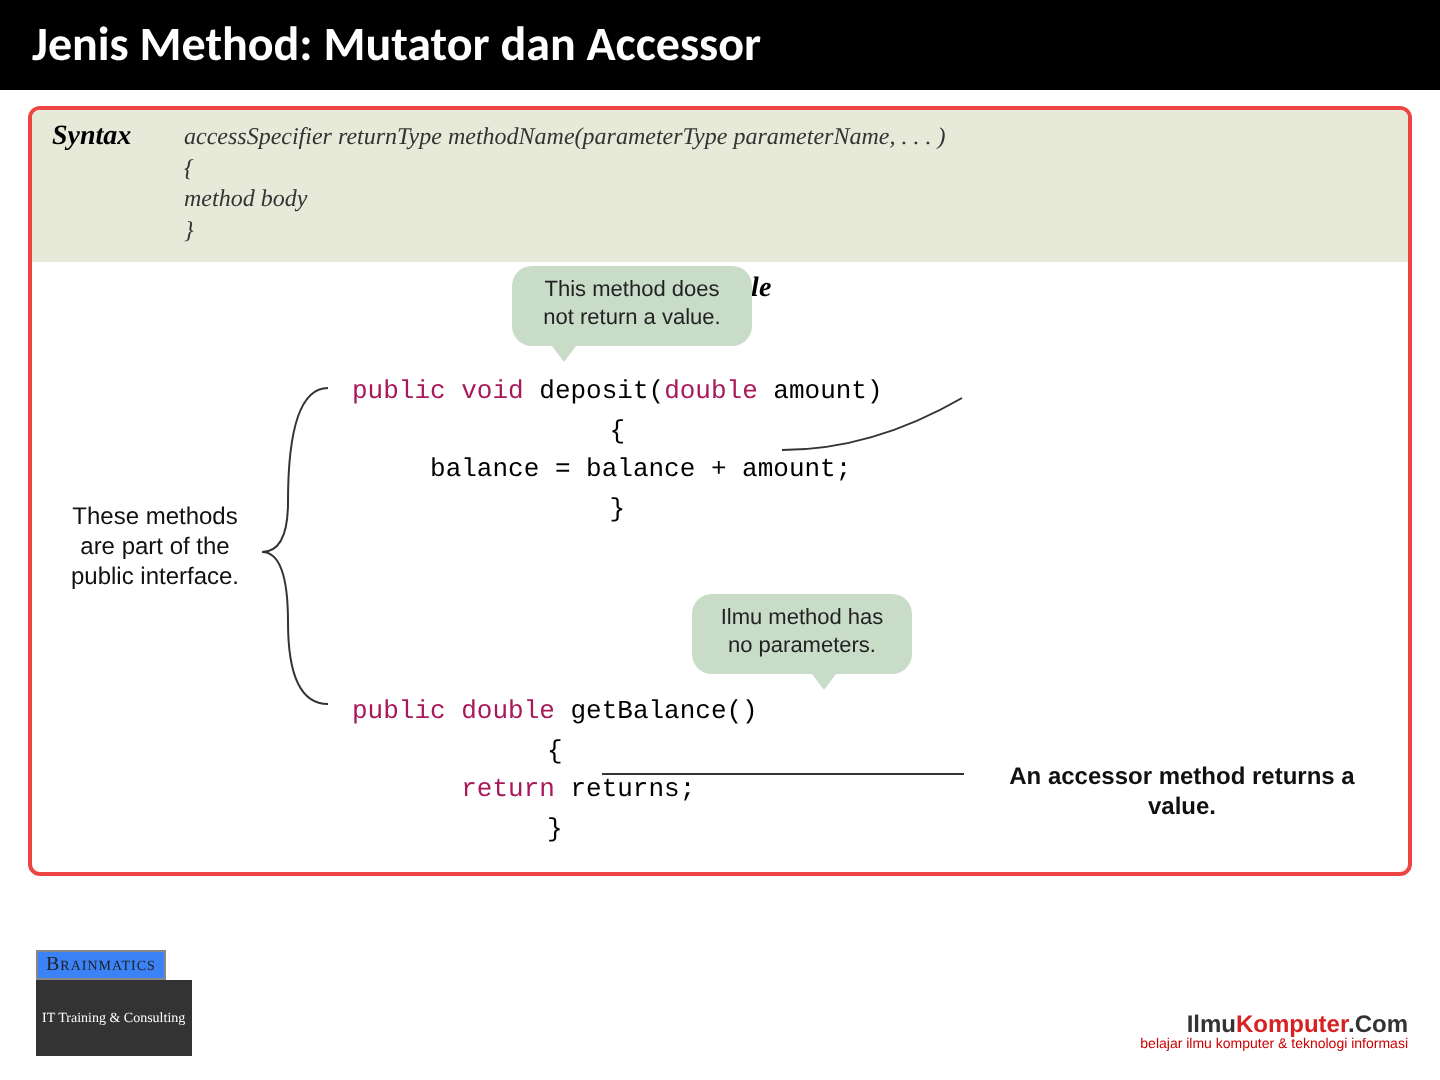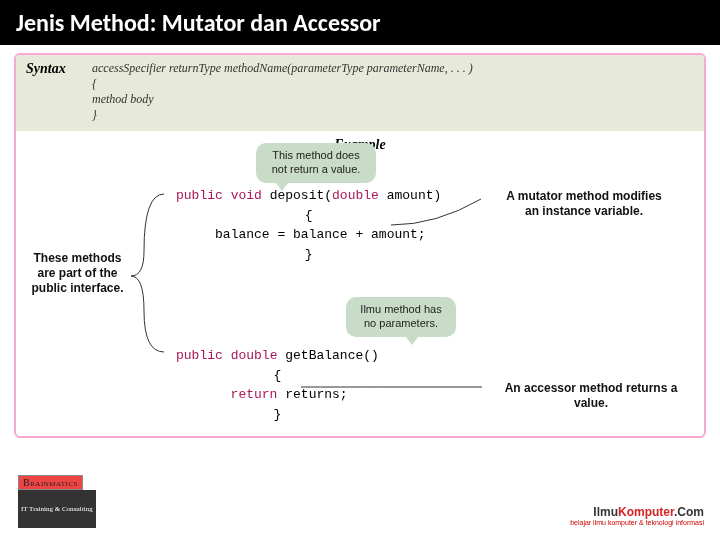--- a/index.html
+++ b/index.html
@@ -14,21 +14,21 @@
   .title-bar {
     background: #000;
     color: #fff;
     font-size: 24px;
     font-weight: bold;
     padding: 8px 16px;
     font-family: Calibri, Arial, sans-serif;
   }
   .diagram-box {
     margin: 8px 14px;
-    border: 2px solid #f9a8d4;
+    border: 2px solid #ef4444;
     border-radius: 6px;
     background: #fff;
     height: 385px;
     position: relative;
   }
   .syntax-region {
     background: #e7ead9;
     border-top-left-radius: 4px;
     border-top-right-radius: 4px;
     padding: 6px 10px 8px 10px;
@@ -74,21 +74,21 @@
   }
   .callout::after {
     content: "";
     position: absolute;
     bottom: -8px;
     left: 20px;
     border-width: 8px 6px 0 6px;
     border-style: solid;
     border-color: #c8dcc8 transparent transparent transparent;
   }
-  .callout1 { top: 12px; left: 240px; width: 120px; }
+  .callout1 { top: 2px; left: 240px; width: 120px; }
   .callout2 { top: 166px; left: 330px; width: 110px; }
   .callout2::after { left: 60px; }
   .code-block {
     position: absolute;
     font-family: "Courier New", monospace;
     font-size: 13px;
     line-height: 1.5;
     white-space: pre;
   }
   .cb1 { top: 55px; left: 160px; }
@@ -97,21 +97,21 @@
   .kw-void { color: #a8185a; }
   .kw-double { color: #a8185a; }
   .kw-return { color: #a8185a; }
   .note {
     position: absolute;
     font-family: "Comic Sans MS", cursive, sans-serif;
     font-size: 12px;
     line-height: 1.25;
     color: #111;
   }
-  .sidenote { top: 120px; left: 4px; width: 115px; font-weight: bold; }
+  .sidenote { top: 120px; left: 4px; width: 115px; font-weight: normal; }
   .rightnote1 { top: 58px; left: 468px; width: 200px; font-weight: bold; }
   .rightnote2 { top: 250px; left: 470px; width: 210px; font-weight: bold; }
   svg.connectors {
     position: absolute;
     top: 0; left: 0;
     width: 100%;
     height: 100%;
     pointer-events: none;
   }
   .footer-left {
@@ -121,21 +121,21 @@
     font-family: Georgia, serif;
     font-size: 10px;
     color: #222;
   }
   .footer-left .brand {
     font-variant: small-caps;
     letter-spacing: 0.5px;
     border: 1px solid #888;
     padding: 1px 4px;
     display: inline-block;
-    background: #ef4444;
+    background: #3b82f6;
   }
   .footer-left .sub {
     font-size: 7px;
     background: #333;
     color: #fff;
     padding: 15px 3px;
     display: inline-block;
   }
   .footer-right {
     position: absolute;
@@ -179,24 +179,20 @@
       <span>Ilmu method has</span><br>
       <span>no parameters.</span>
     </div>
 
     <div class="note sidenote">
       <span>These methods</span><br>
       <span>are part of the</span><br>
       <span>public interface.</span>
     </div>
 
-    <div class="note rightnote1">
-      <span>A mutator method modifies</span><br>
-      <span>an instance variable.</span>
-    </div>
 
     <div class="note rightnote2">An accessor method returns a value.</div>
 
     <div class="code-block cb1"><span class="kw-pub">public</span> <span class="kw-void">void</span><span> deposit(</span><span class="kw-double">double</span><span> amount)</span>
 <span>{</span>
 <span>   balance = balance + amount;</span>
 <span>}</span></div>
 
     <div class="code-block cb2"><span class="kw-pub">public</span> <span class="kw-double">double</span><span> getBalance()</span>
 <span>{</span>

